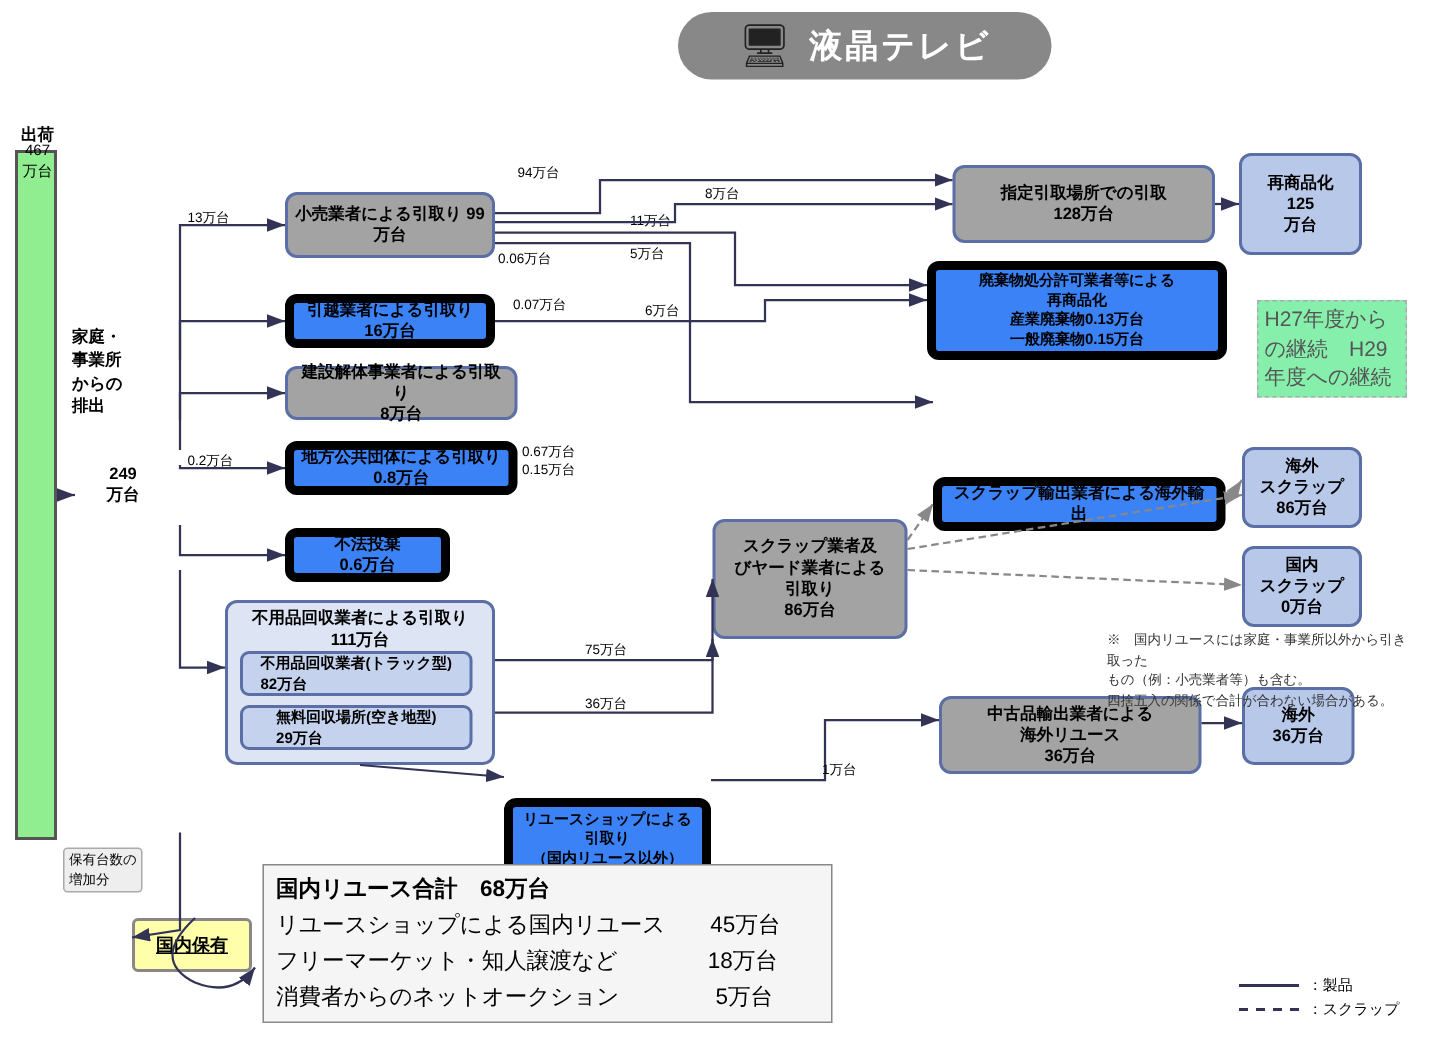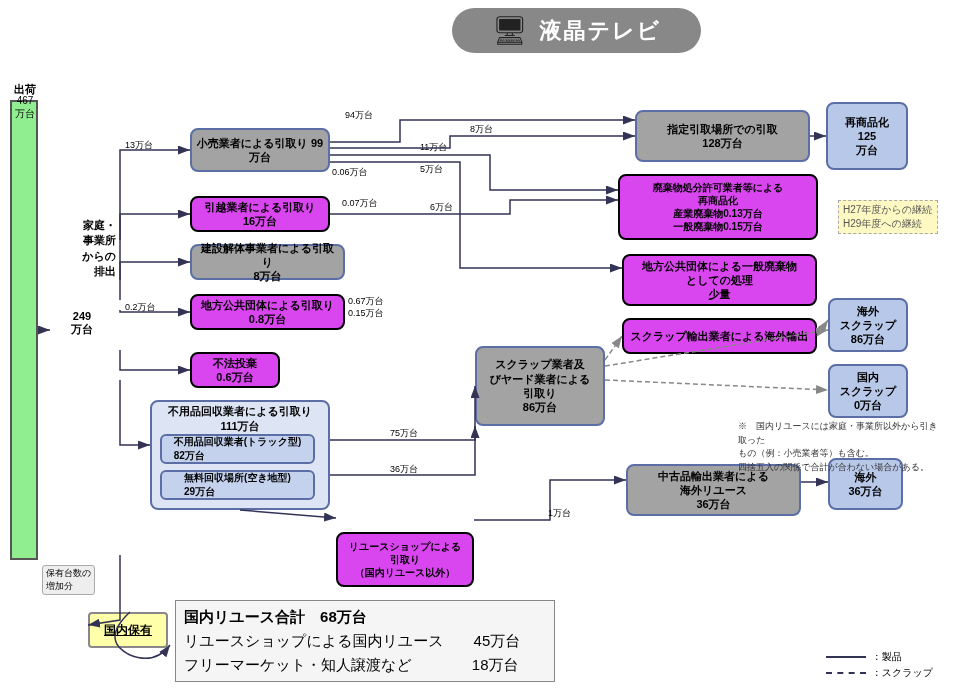--- a/index.html
+++ b/index.html
@@ -58,23 +58,23 @@
       background: #90EE90;
       border: 2px solid #555;
       display: flex;
       align-items: center;
       justify-content: center;
     }
 
     
     .flow-box {
       position: absolute;
-      border: 2px solid #000000;
+      border: 6px solid #000000;
       border-radius: 8px;
-      background: #d946ef;
+      background: #3b82f6;
       text-align: center;
       display: flex;
       flex-direction: column;
       align-items: center;
       justify-content: center;
       font-size: 11px;
       font-weight: bold;
       color: #000;
       line-height: 1.3;
       padding: 2px 4px;
@@ -88,21 +88,21 @@
       border: 2px solid #5b6fa6;
       border-radius: 8px;
       background: #b8c8e8;
     }
 
     
     #box-retail { left: 190px; top: 128px; width: 140px; height: 44px; }
     #box-moving { left: 190px; top: 196px; width: 140px; height: 36px; }
     #box-construction { left: 190px; top: 244px; width: 155px; height: 36px; }
     #box-local-gov { left: 190px; top: 294px; width: 155px; height: 36px; }
-    #box-illegal { left: 190px; top: 352px; width: 90px; height: 36px; }
+    #box-illegal { left: 190px; top: 352px; width: 110px; height: 36px; }
 
     
     #box-domestic-preserve {
       position: absolute;
       left: 88px;
       top: 612px;
       width: 80px;
       height: 36px;
       border: 2px solid #888;
       background: #ffffaa;
@@ -154,26 +154,26 @@
       height: 2px;
       border-top: 2px dashed #335;
     }
 
     
     .note-box {
       position: absolute;
       right: 15px;
       top: 200px;
       width: 100px;
-      font-size: 10px;
+      font-size: 14px;
       color: #555;
       line-height: 1.4;
       border: 1px dashed #aaa;
       padding: 2px 4px;
-      background: #fef9c3;
+      background: #86efac;
     }
 
     
     .arrows-svg {
       position: absolute;
       top: 0;
       left: 0;
       width: 953px;
       height: 697px;
       pointer-events: none;
@@ -213,21 +213,21 @@
   </div>
 
   <div class="shipment-bar">
     <span class="vtext"></span>
   </div>
 
   <div style="position:absolute;left:5px;top:82px;font-size:11px;font-weight:bold;text-align:center;width:40px;">出荷</div>
   <div style="position:absolute;left:5px;top:95px;font-size:10px;text-align:center;width:40px;">467</div>
   <div style="position:absolute;left:5px;top:107px;font-size:10px;text-align:center;width:40px;">万台</div>
 
-  <div style="position:absolute;left:48px;top:218px;font-size:11px;font-weight:bold;text-align:right;width:68px;line-height:1.4;">家庭・<br>事業所<br>からの<br>排出</div>
+  <div style="position:absolute;left:48px;top:218px;font-size:11px;font-weight:bold;text-align:left;width:68px;line-height:1.4;">家庭・<br>事業所<br>からの<br>排出</div>
   <div style="position:absolute;left:52px;top:310px;font-size:11px;font-weight:bold;text-align:center;width:60px;">249</div>
   <div style="position:absolute;left:52px;top:322px;font-size:11px;font-weight:bold;text-align:center;width:60px;">万台</div>
 
   <div class="flow-box flow-box-dark" id="box-retail">
     <span>小売業者による引取り
 99万台</span>
   </div>
 
   <div class="flow-box" id="box-moving">
     <span>引越業者による引取り<br>16万台</span>
@@ -262,23 +262,20 @@
   </div>
 
   <div class="flow-box flow-box-dark" style="position:absolute;left:635px;top:110px;width:175px;height:52px;">
     <span>指定引取場所での引取<br>128万台</span>
   </div>
 
   <div class="flow-box" style="position:absolute;left:618px;top:174px;width:200px;height:66px;">
     <span style="font-size:10px;">廃棄物処分許可業者等による<br>再商品化<br>産業廃棄物0.13万台<br>一般廃棄物0.15万台</span>
   </div>
 
-  <div class="flow-box" style="position:absolute;left:622px;top:254px;width:195px;height:52px;">
-    <span>地方公共団体による一般廃棄物<br>としての処理<br>少量</span>
-  </div>
 
   <div class="flow-box" style="position:absolute;left:622px;top:318px;width:195px;height:36px;">
     <span>スクラップ輸出業者による海外輸出</span>
   </div>
 
   <div class="flow-box flow-box-dark" style="position:absolute;left:626px;top:464px;width:175px;height:52px;">
     <span>中古品輸出業者による<br>海外リユース<br>36万台</span>
   </div>
 
   <div class="flow-box flow-box-final" style="position:absolute;left:826px;top:102px;width:82px;height:68px;">
@@ -304,20 +301,21 @@
   <div class="preserve-note">保有台数の<br>増加分</div>
 
   <div class="note-box">
     <span>H27年度からの継続　H29年度への継続</span>
   </div>
 
   <div class="info-box">
     <div style="font-weight:bold;">国内リユース合計　68万台</div>
     <div>リユースショップによる国内リユース　　45万台</div>
     <div>フリーマーケット・知人譲渡など　　　　18万台</div>
+    <div>消費者からのネットオークション　　　　 5万台</div>
   </div>
 
   <div style="position:absolute;right:15px;top:420px;width:200px;font-size:9px;color:#333;line-height:1.5;">
     ※　国内リユースには家庭・事業所以外から引き取った<br>もの（例：小売業者等）も含む。<br>四捨五入の関係で合計が合わない場合がある。
   </div>
 
   <div class="legend-box">
     <div class="legend-item">
       <div class="legend-line-solid"></div>
       <span>：製品</span>

